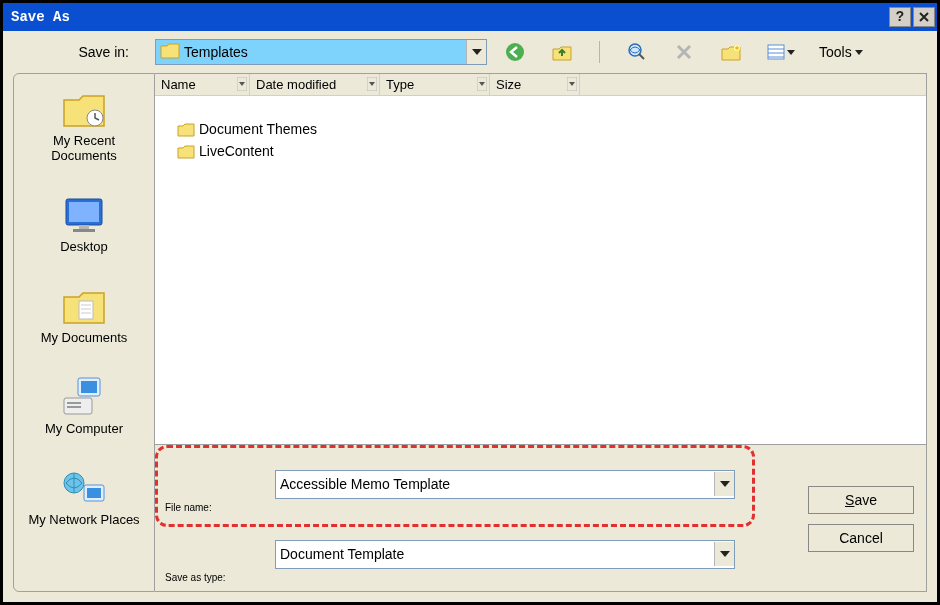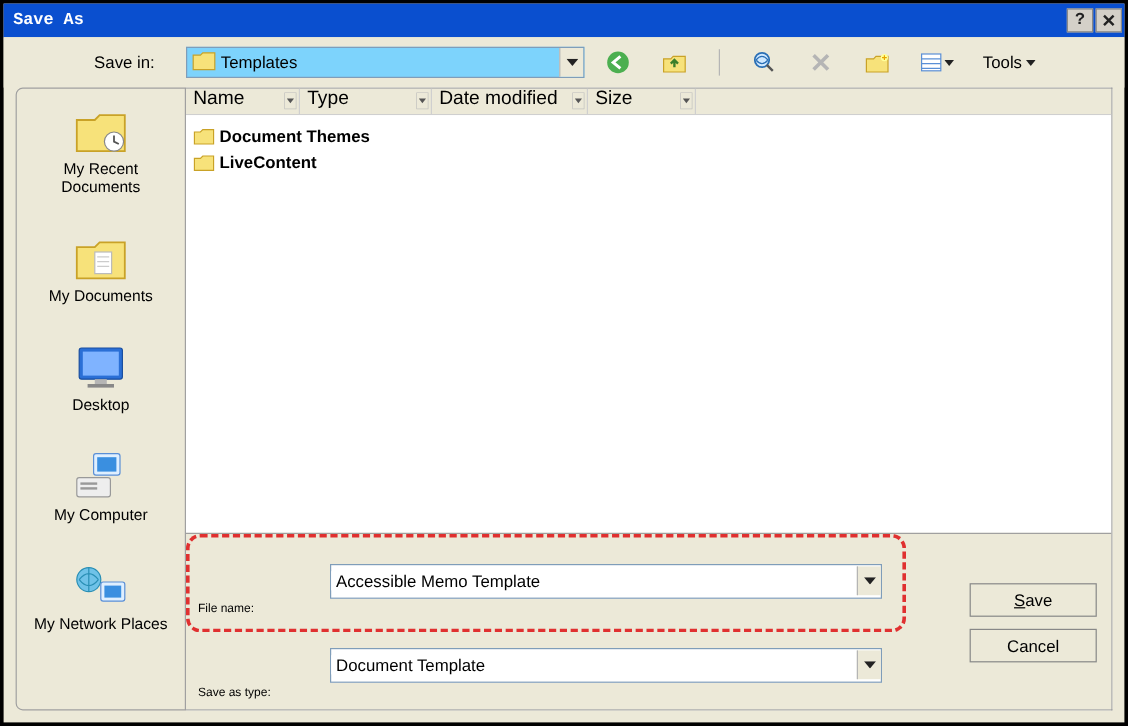--- a/index.html
+++ b/index.html
@@ -92,37 +92,36 @@
     background: #fff;
     position: relative;
   }
   .col-headers {
     display: flex;
     background: #ece9d8;
     border-bottom: 1px solid #cfcfcf;
     height: 22px;
   }
   .col {
-    display: flex; align-items: flex-start;
+    display: flex; align-items: center;
     border-right: 1px solid #cfcfcf;
     padding: 0 6px;
-    font-size: 16px;
+    font-size: 13px;
     position: relative;
   }
   .col .dd { position:absolute; right:2px; top:3px; }
   .col-name { width: 95px; }
   .col-date { width: 130px; }
   .col-type { width: 110px; }
   .col-size { width: 90px; }
   .filelist {
     flex: 1;
-    padding: 6px;
+    padding: 22px;
     background: #fff;
     overflow: auto;
-    font-weight: bold;
   }
   .file-item { display: flex; align-items: center; gap: 4px; height: 22px; font-size: 14px; }
   .bottom-bar {
     position: relative;
     background: #ece9d8;
     border-top: 1px solid #a0a0a0;
     padding: 10px 12px 8px 10px;
     display: flex;
     gap: 18px;
     align-items: center;
@@ -258,40 +257,40 @@
           <svg width="46" height="42" viewBox="0 0 46 42">
               <path d="M3 12 L18 12 L22 8 L43 8 L43 38 L3 38 Z" fill="#f7e27a" stroke="#c9a227" stroke-width="1.5"></path>
               <circle cx="34" cy="30" r="8" fill="#fff" stroke="#888"></circle>
               <path d="M34 25 L34 30 L38 32" stroke="#555" stroke-width="1.5" fill="none"></path>
             </svg>
         </div>
         <div class="ptxt">My Recent Documents</div>
       </div>
       <div class="place">
         <div class="picon">
+          <svg width="46" height="40" viewBox="0 0 46 40">
+              <rect x="5" y="4" width="36" height="26" rx="2" fill="#2a6fd6" stroke="#1a4fa0"></rect>
+              <rect x="8" y="7" width="30" height="20" fill="#7fb3ff"></rect>
+              <rect x="18" y="30" width="10" height="4" fill="#b5b5b5"></rect>
+              <rect x="12" y="34" width="22" height="3" fill="#888"></rect>
+            </svg>
+        </div>
+        <div class="ptxt">Desktop</div>
+      </div>
+      <div class="place">
+        <div class="picon">
           <svg width="46" height="42" viewBox="0 0 46 42">
               <path d="M3 12 L18 12 L22 8 L43 8 L43 38 L3 38 Z" fill="#f7e27a" stroke="#c9a227" stroke-width="1.5"></path>
               <rect x="18" y="16" width="14" height="18" fill="#fff" stroke="#bbb"></rect>
               <line x1="20" y1="20" x2="30" y2="20" stroke="#ccc"></line>
               <line x1="20" y1="24" x2="30" y2="24" stroke="#ccc"></line>
               <line x1="20" y1="28" x2="30" y2="28" stroke="#ccc"></line>
             </svg>
         </div>
         <div class="ptxt">My Documents</div>
-      </div>
-      <div class="place">
-        <div class="picon">
-          <svg width="46" height="40" viewBox="0 0 46 40">
-              <rect x="5" y="4" width="36" height="26" rx="2" fill="#2a6fd6" stroke="#1a4fa0"></rect>
-              <rect x="8" y="7" width="30" height="20" fill="#7fb3ff"></rect>
-              <rect x="18" y="30" width="10" height="4" fill="#b5b5b5"></rect>
-              <rect x="12" y="34" width="22" height="3" fill="#888"></rect>
-            </svg>
-        </div>
-        <div class="ptxt">Desktop</div>
       </div>
       <div class="place">
         <div class="picon">
           <svg width="48" height="42" viewBox="0 0 48 42">
               <rect x="18" y="2" width="22" height="18" rx="2" fill="#dfefff" stroke="#5a8fd6"></rect>
               <rect x="21" y="5" width="16" height="12" fill="#3a8fe0"></rect>
               <rect x="4" y="22" width="28" height="16" rx="2" fill="#eee" stroke="#999"></rect>
               <rect x="7" y="26" width="14" height="2" fill="#999"></rect>
               <rect x="7" y="30" width="14" height="2" fill="#999"></rect>
             </svg>
@@ -313,29 +312,29 @@
 
     <div class="rightpane">
       <div class="col-headers">
         <div class="col col-name">
           <span>Name</span>
           <svg class="dd" width="10" height="14">
               <rect x="0" y="0" width="10" height="14" fill="#ece9d8" stroke="#bbb"></rect>
               <path d="M2 5 L8 5 L5 9 Z" fill="#555"></path>
             </svg>
         </div>
-        <div class="col col-type">
-          <span>Type</span>
+        <div class="col col-date">
+          <span>Date modified</span>
           <svg class="dd" width="10" height="14">
               <rect x="0" y="0" width="10" height="14" fill="#ece9d8" stroke="#bbb"></rect>
               <path d="M2 5 L8 5 L5 9 Z" fill="#555"></path>
             </svg>
         </div>
-        <div class="col col-date">
-          <span>Date modified</span>
+        <div class="col col-type">
+          <span>Type</span>
           <svg class="dd" width="10" height="14">
               <rect x="0" y="0" width="10" height="14" fill="#ece9d8" stroke="#bbb"></rect>
               <path d="M2 5 L8 5 L5 9 Z" fill="#555"></path>
             </svg>
         </div>
         <div class="col col-size">
           <span>Size</span>
           <svg class="dd" width="10" height="14">
               <rect x="0" y="0" width="10" height="14" fill="#ece9d8" stroke="#bbb"></rect>
               <path d="M2 5 L8 5 L5 9 Z" fill="#555"></path>

